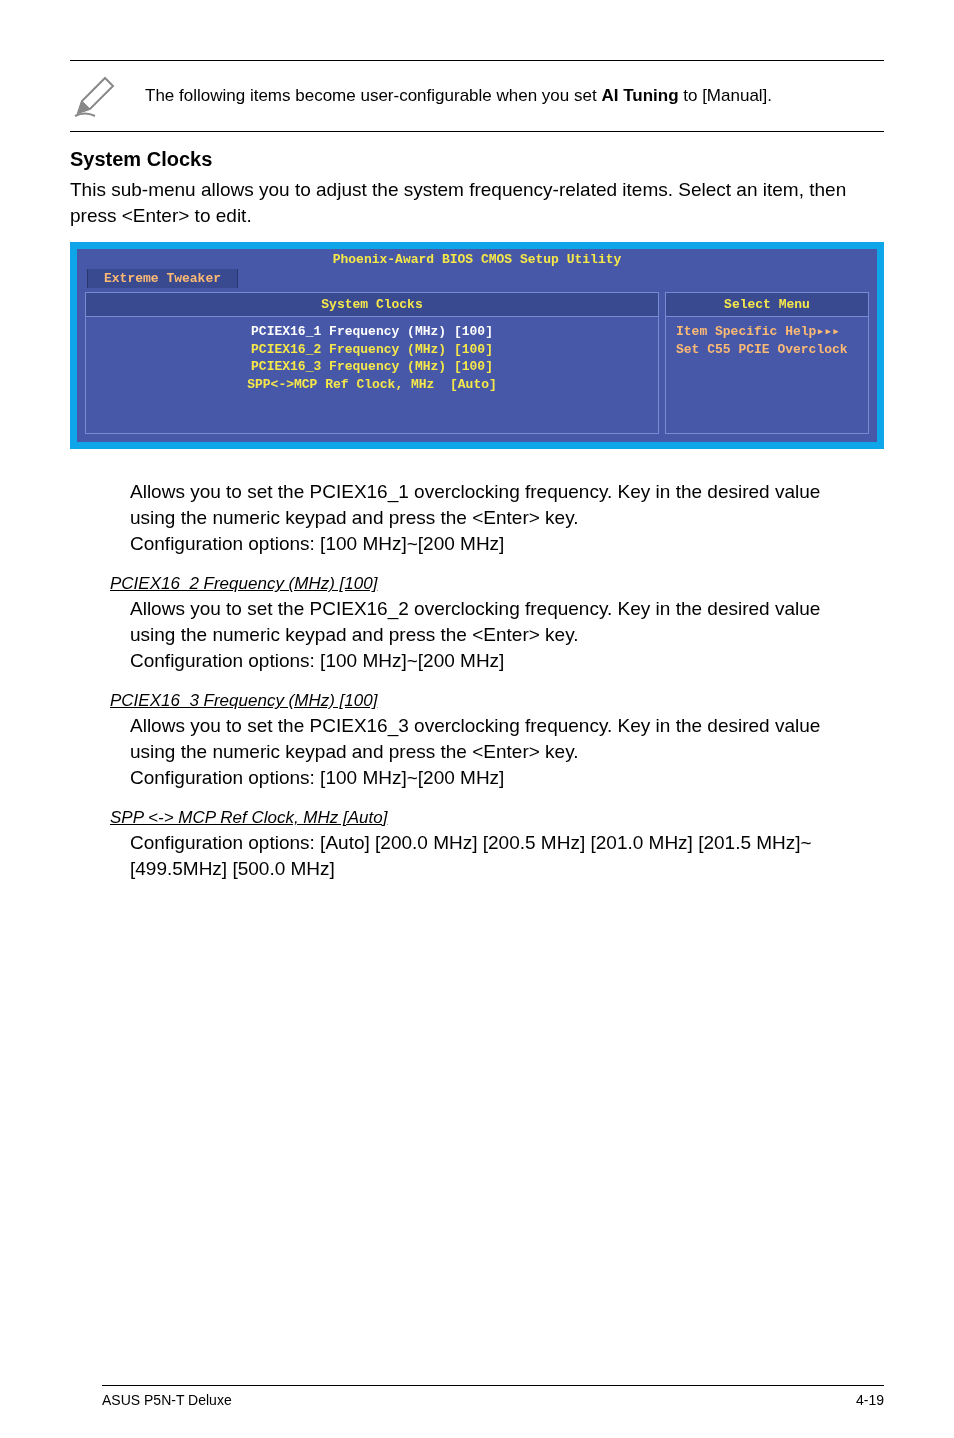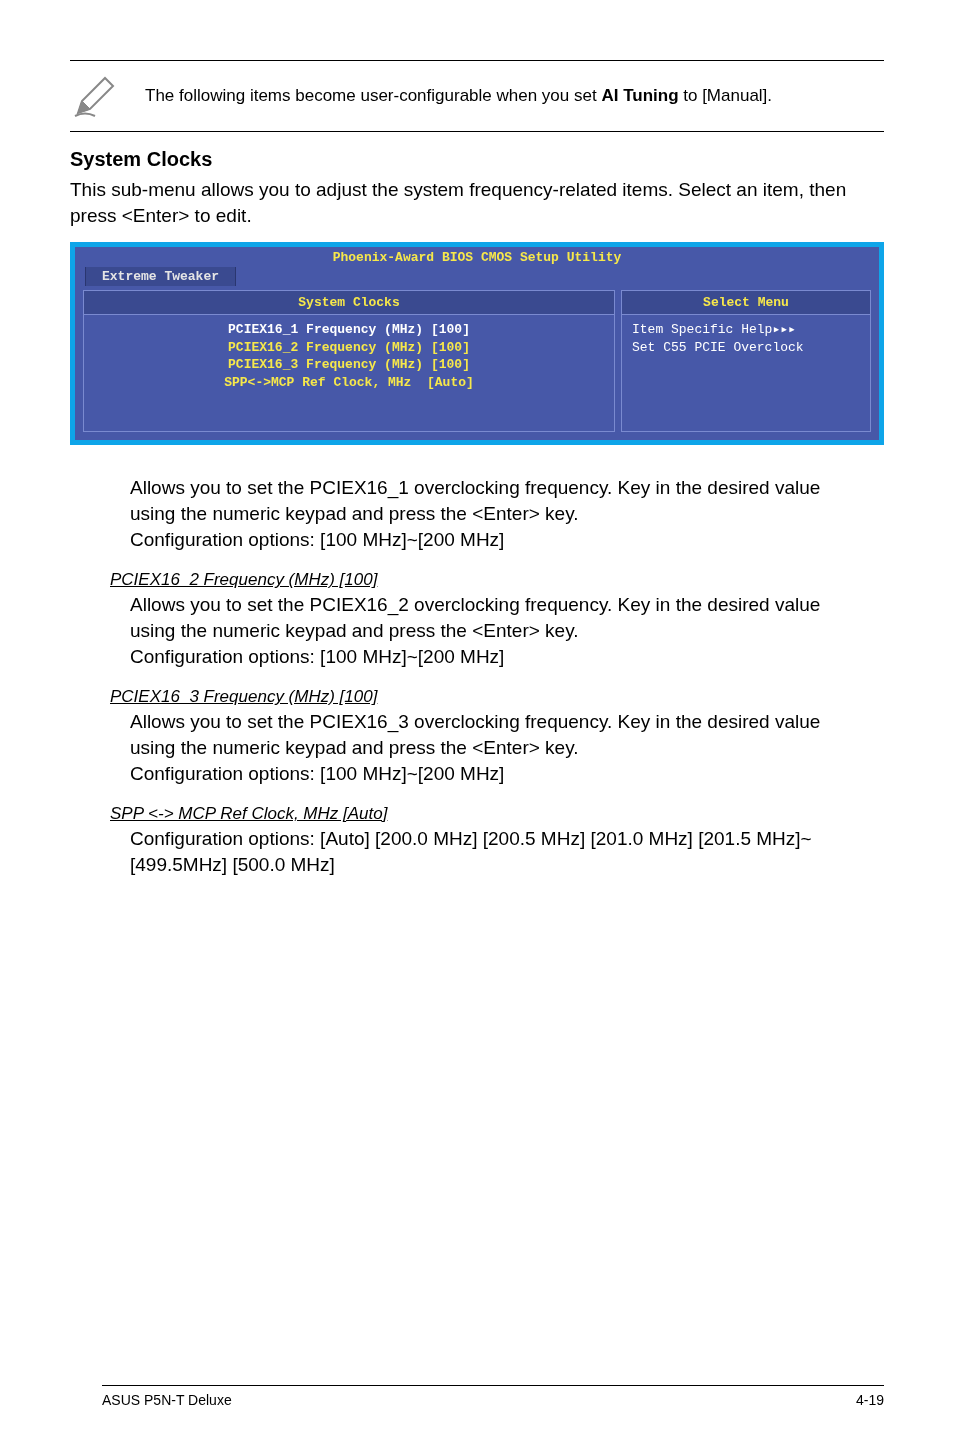--- a/index.html
+++ b/index.html
@@ -39,77 +39,77 @@
       margin-top: 12px;
       margin-bottom: 6px;
     }
     .section-description {
       font-size: 19px;
       line-height: 1.35;
       margin-bottom: 14px;
     }
     .bios-box {
       background: #4758a8;
-      border: 5px solid #0ea5e9;
+      border: 7px solid #0ea5e9;
       font-family: "Courier New", monospace;
       font-size: 13px;
       color: #fff;
       margin-bottom: 30px;
     }
     .bios-title {
       text-align: center;
       color: #f7e84a;
       padding: 3px 0 2px 0;
       font-weight: bold;
     }
     .bios-tab-row {
       display: flex;
       padding: 0 10px 4px 10px;
     }
     .bios-tab {
       background: #3a4a90;
-      color: #e5e5e5;
+      color: #fdba74;
       padding: 2px 16px;
       font-weight: bold;
       border-left: 1px solid #2a3670;
       border-right: 1px solid #2a3670;
     }
     .bios-main {
       display: flex;
       padding: 0 8px 8px 8px;
     }
     .bios-left {
       flex: 1;
       border: 1px solid #7a8ad0;
       margin-right: 6px;
     }
     .bios-right {
-      width: 250px;
+      width: 204px;
       border: 1px solid #7a8ad0;
     }
     .bios-col-header {
       text-align: center;
       color: #f7e84a;
       background: #3a4a90;
       padding: 4px 0;
       font-weight: bold;
       border-bottom: 1px solid #7a8ad0;
     }
     .bios-content-left {
       padding: 6px 10px 40px 10px;
       color: #f7e84a;
       font-weight: bold;
       line-height: 1.35;
       white-space: pre;
       text-align: center;
     }
     .bios-content-right {
       padding: 6px 10px 40px 10px;
-      color: #ffffff;
-      font-weight: normal;
+      color: #fdba74;
+      font-weight: bold;
       line-height: 1.35;
     }
     .bios-hl {
       color: #fff;
     }
     .item-block {
       margin-bottom: 18px;
       padding-left: 40px;
       padding-right: 20px;
     }

